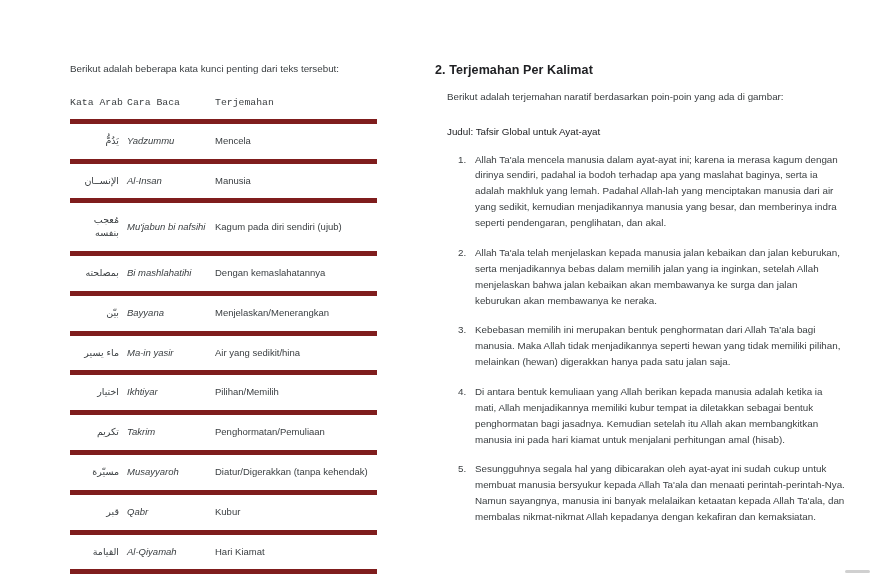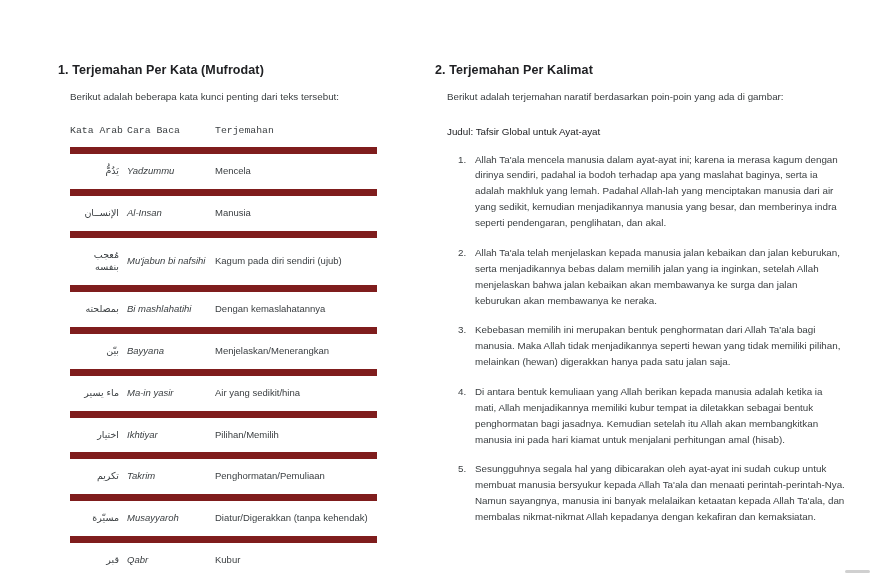--- a/index.html
+++ b/index.html
@@ -75,21 +75,21 @@
     font-weight: normal;
     color: #3c4043;
     padding: 0 0 11px 0;
     vertical-align: bottom;
     font-family: Liberation Mono, monospace;
   }
   .mufrodat-table td {
     font-size: 9.5px;
     color: #3c4043;
     padding: 11px 0 11px 0;
-    border-top: 7px solid #7f1d1d;
+    border-top: 5px solid #7f1d1d;
     vertical-align: middle;
     line-height: 1.35;
   }
   .mufrodat-table tbody tr:last-child td {
     border-bottom: 1px solid #e0e0e0;
   }
   .col-arab  { width: 57px; }
   .col-baca  { width: 88px; }
   .col-terj  { width: 162px; margin-top: 16px; }
 
@@ -134,21 +134,20 @@
     border-radius: 2px;
   }
 </style>
 </head>
 <body>
 
 <div class="page">
 
   <div class="col-left">
 
-    <h2 class="section-heading">1. Terjemahan Per Kata (Mufrodat)</h2>
 
     <p class="intro-text">Berikut adalah beberapa kata kunci penting dari teks tersebut:</p>
 
     <table class="mufrodat-table">
       <thead>
         <tr>
           <th class="col-arab">Kata Arab</th>
           <th class="col-baca">Cara Baca</th>
           <th class="col-terj">Terjemahan</th>
         </tr>

